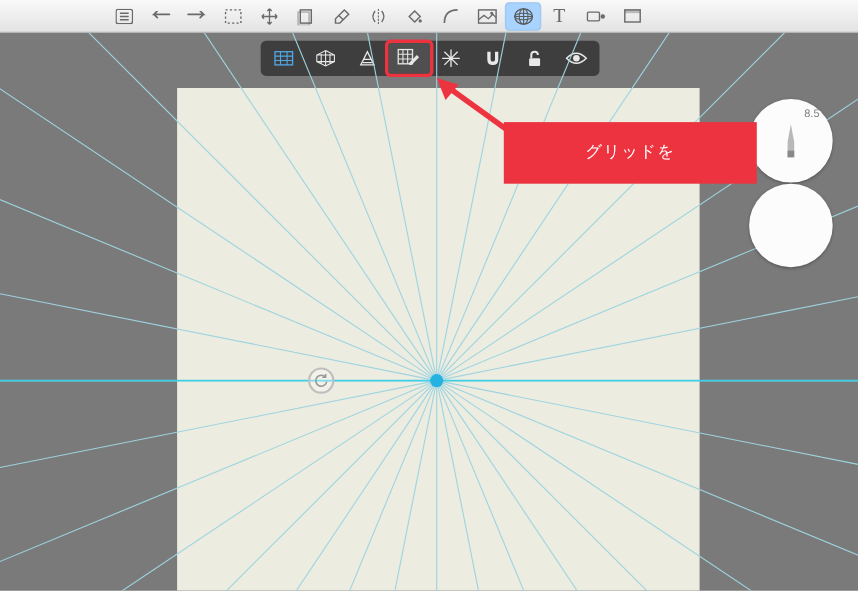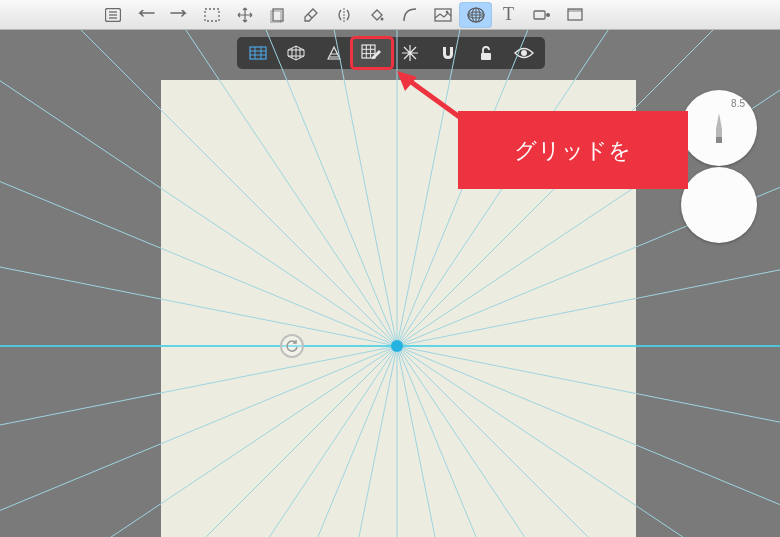--- a/index.html
+++ b/index.html
@@ -109,24 +109,24 @@
       position: absolute;
       left: 395px;
       top: 71px;
       z-index: 10;
     }
     .annotation-box {
       position: absolute;
       left: 458px;
       top: 111px;
       width: 230px;
-      height: 78px;
+      height: 56px;
       background: #ee3340;
       color: #fff;
-      font-size: 22px;
+      font-size: 15px;
       display: flex;
       flex-direction: column;
       align-items: center;
       justify-content: center;
       line-height: 1.5;
       z-index: 10;
       letter-spacing: 1px;
     }
     .brush-widget {
       position: absolute;

